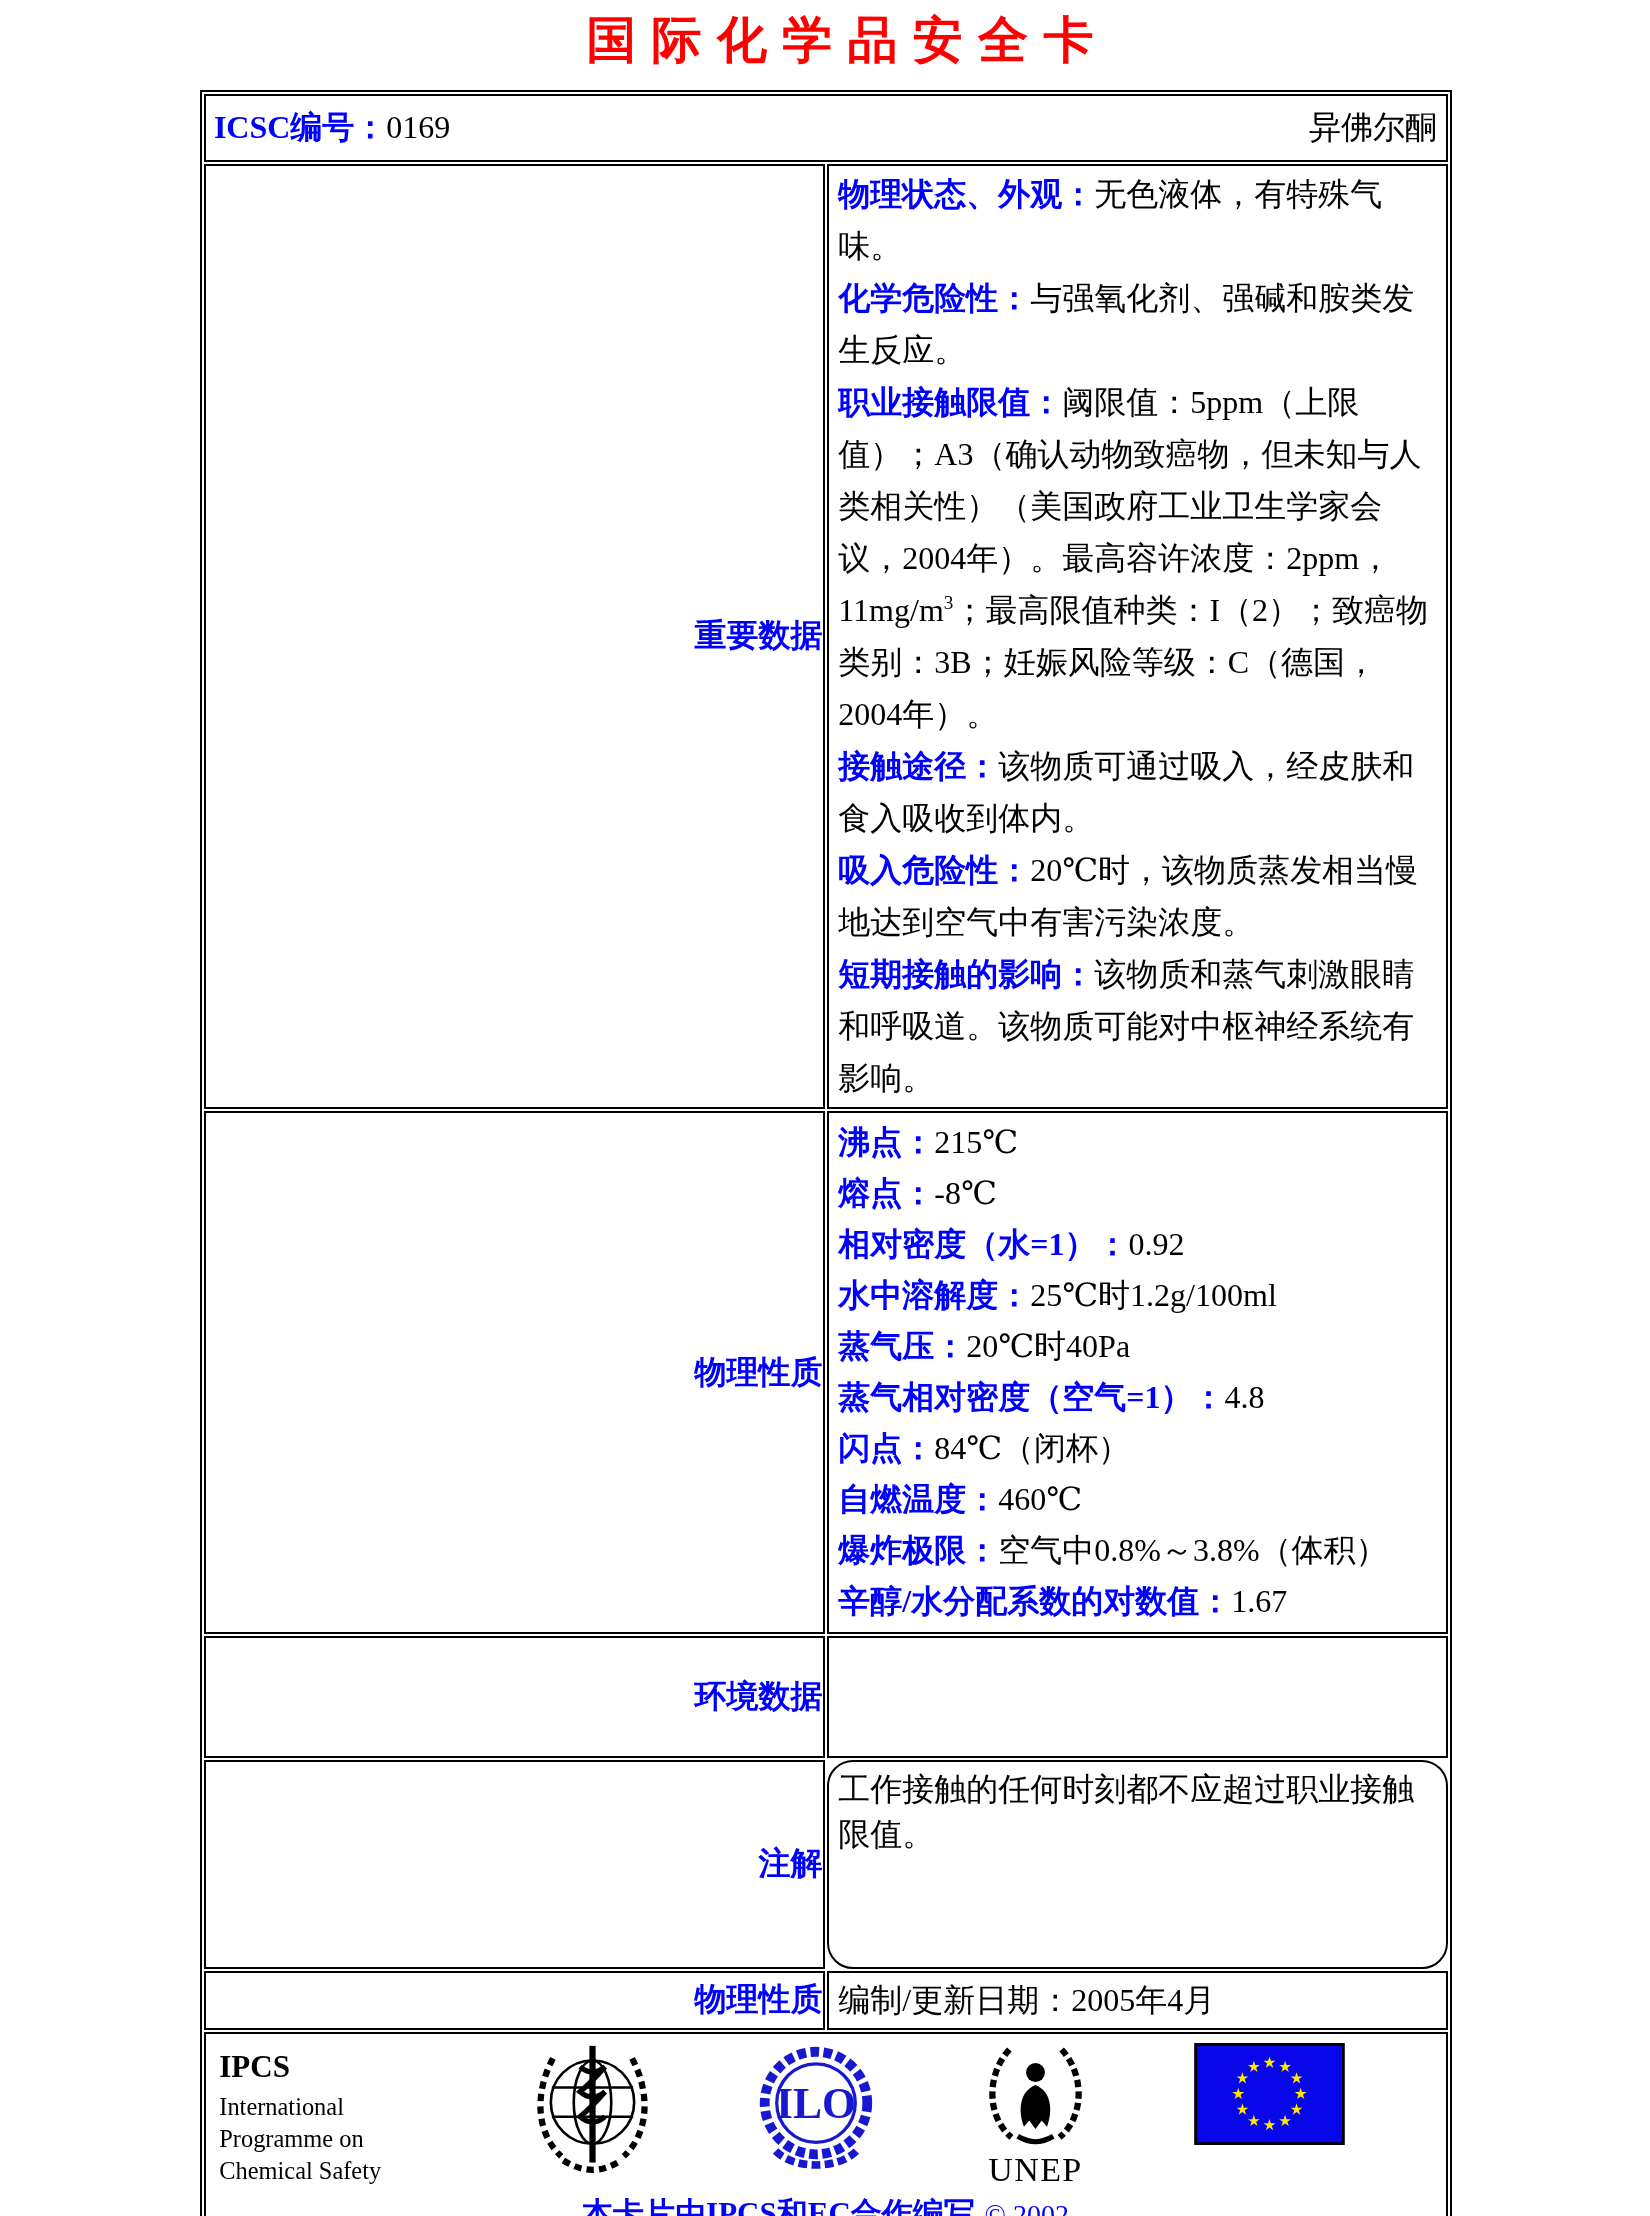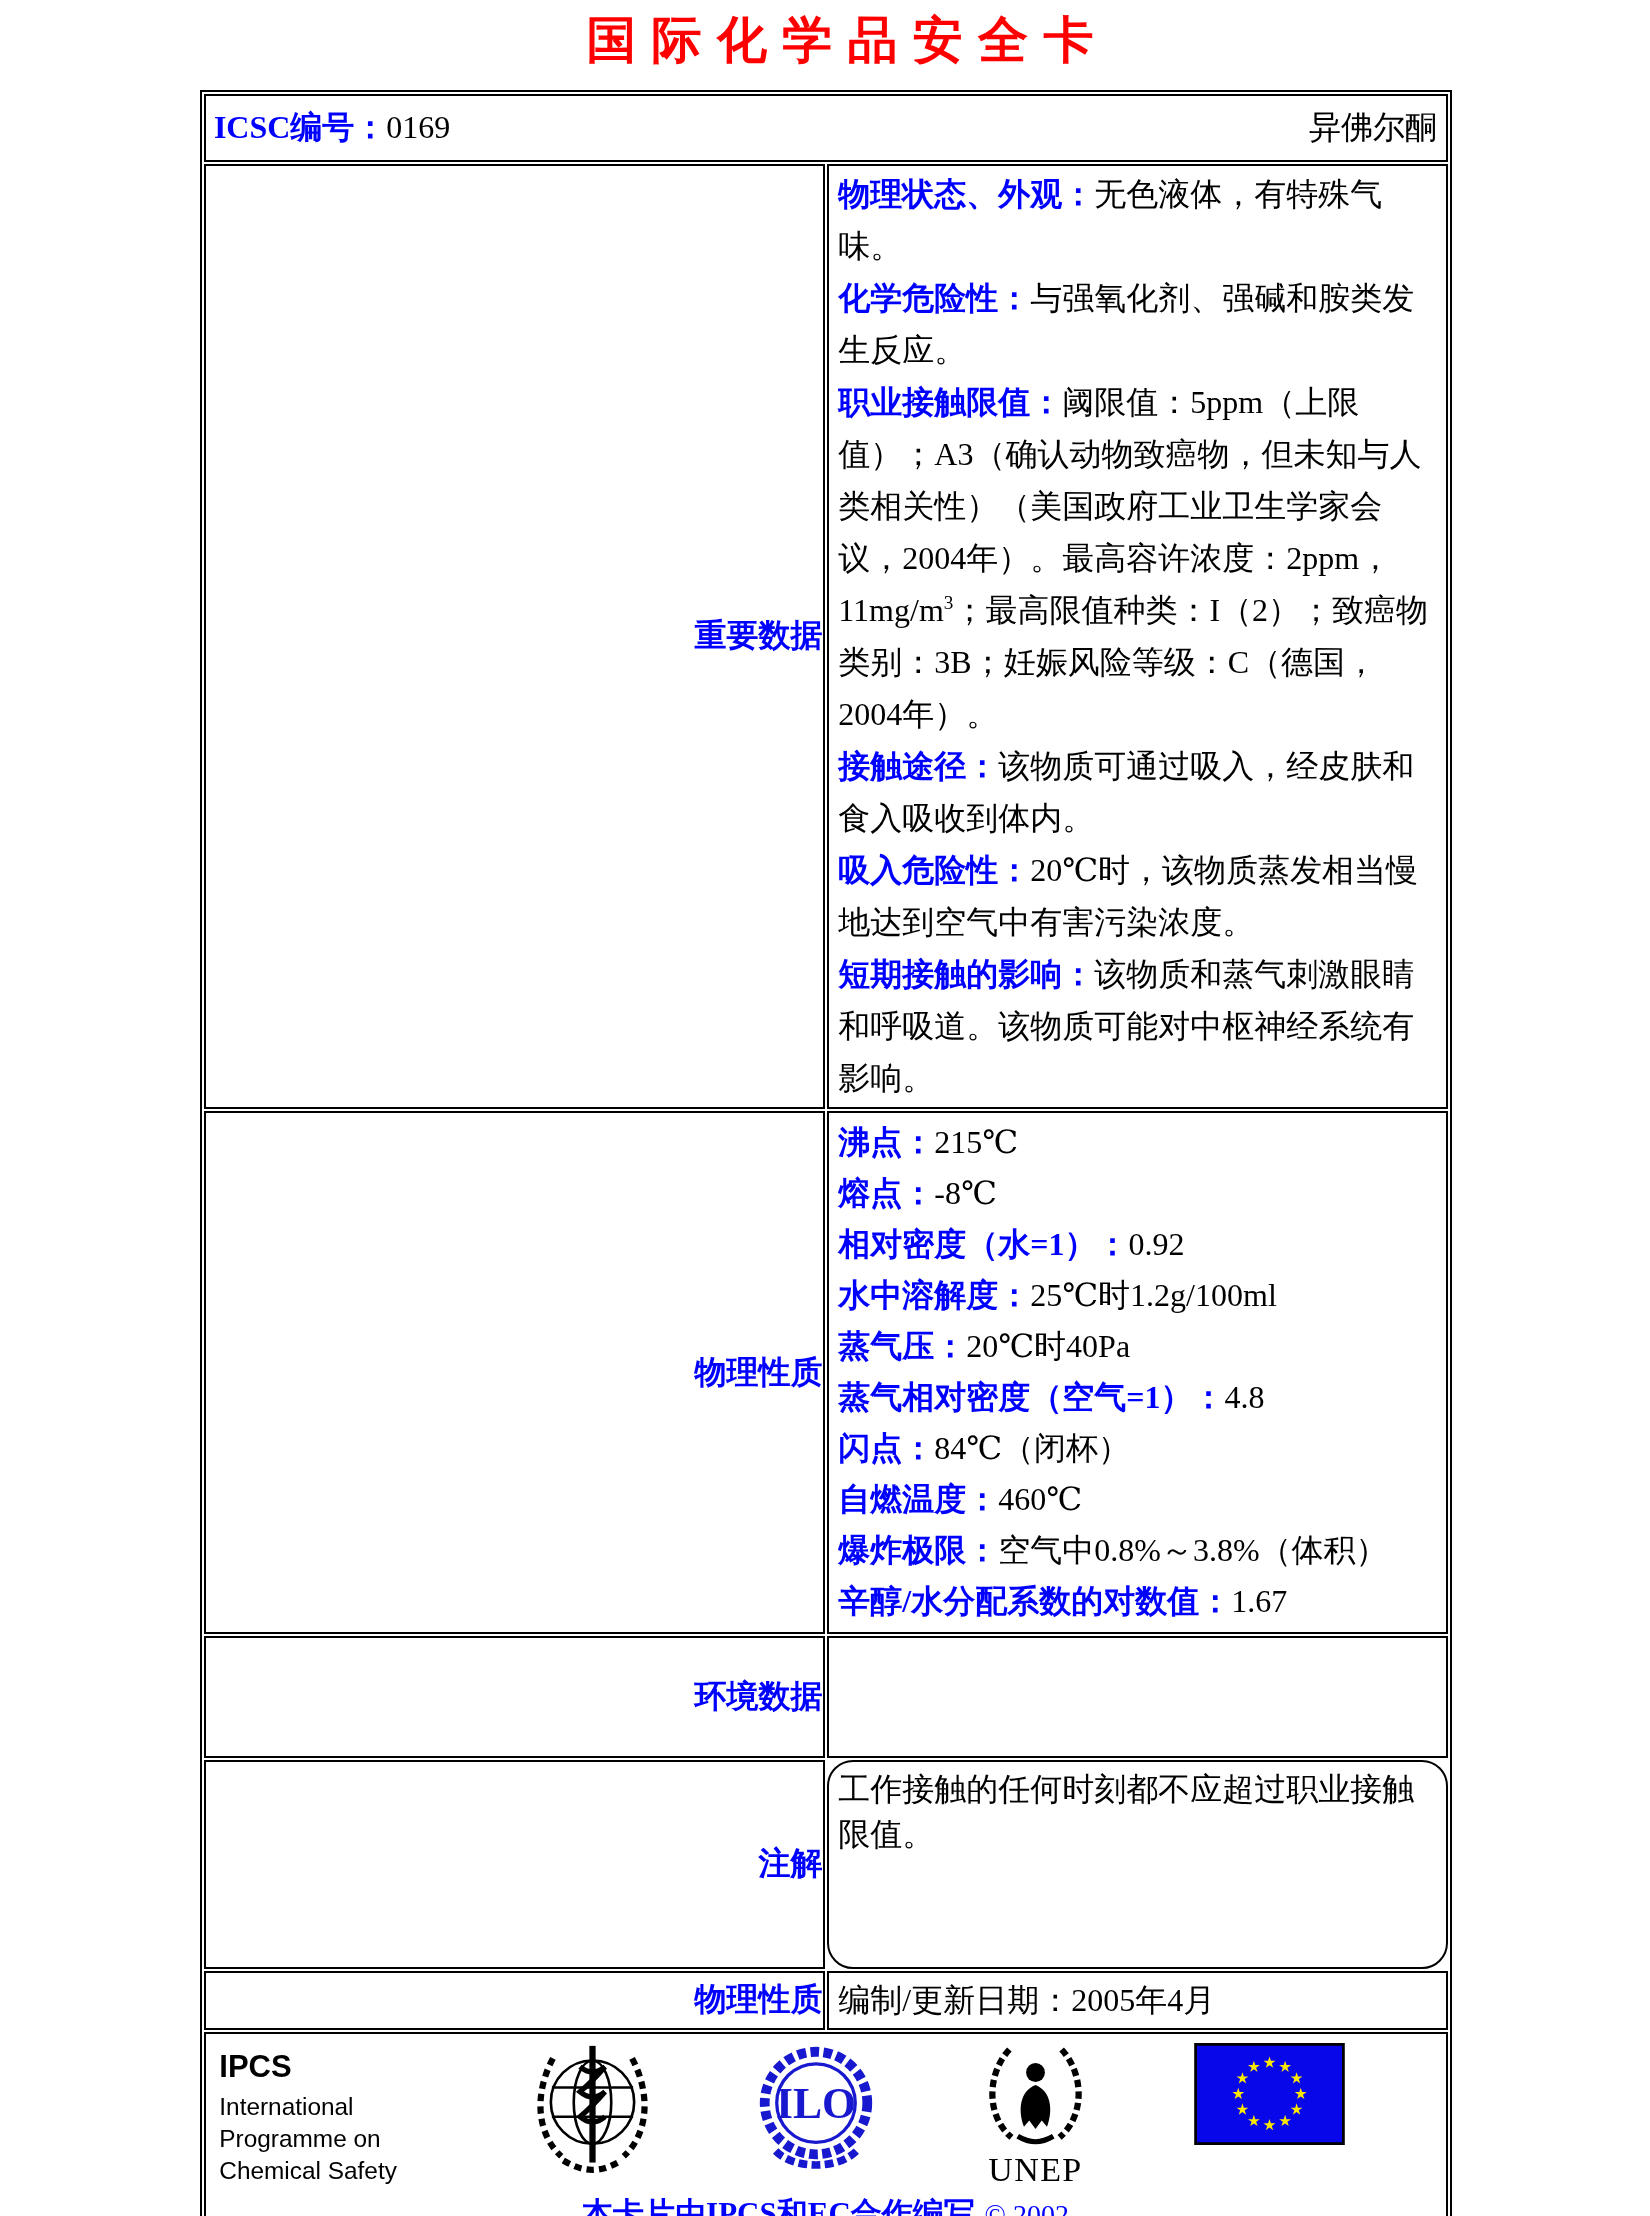--- a/index.html
+++ b/index.html
@@ -33,21 +33,21 @@
     height:64px;padding:0 8.4px;
   }
   tr.r-important td.con{height:583px;line-height:52px;margin-top:17px;}
   tr.r-physical  td.con{height:512px;line-height:51px;padding-top:4.2px;}
   tr.r-env       td.con{height:112px;}
   tr.r-notes     td.con{height:197px;line-height:45px;padding-top:5.6px;border-radius:26px;}
   tr.r-add       td.con{height:49px;vertical-align:middle;line-height:42px;}
   tr.r-logos     td{height:176px;padding:7px 11px;vertical-align:top;}
 
   .logo-row{display:flex;justify-content:space-between;align-items:flex-start;padding:2.8px 89px 0 2.8px;}
-  .ipcs-block{font-family:Liberation Sans, sans-serif;padding-top:5.6px;width:209px;}
+  .ipcs-block{font-family:Liberation Serif, serif;padding-top:5.6px;width:209px;}
   .ipcs-acronym{font-size:31px;font-weight:bold;margin-bottom:5.6px;}
   .ipcs-line{font-size:24.4px;line-height:32px;}
   .unep-block{text-align:center;}
   .unep-text{font-size:34px;font-weight:normal;letter-spacing:1.4px;margin-top:-5.6px;}
   .credit-line{text-align:center;margin-top:4.2px;color:#0000ff;font-size:31px;font-weight:bold;}
   .credit-year{font-weight:normal;font-size:28px;margin-left:9.8px;}
 </style>
 </head>
 <body>
 

